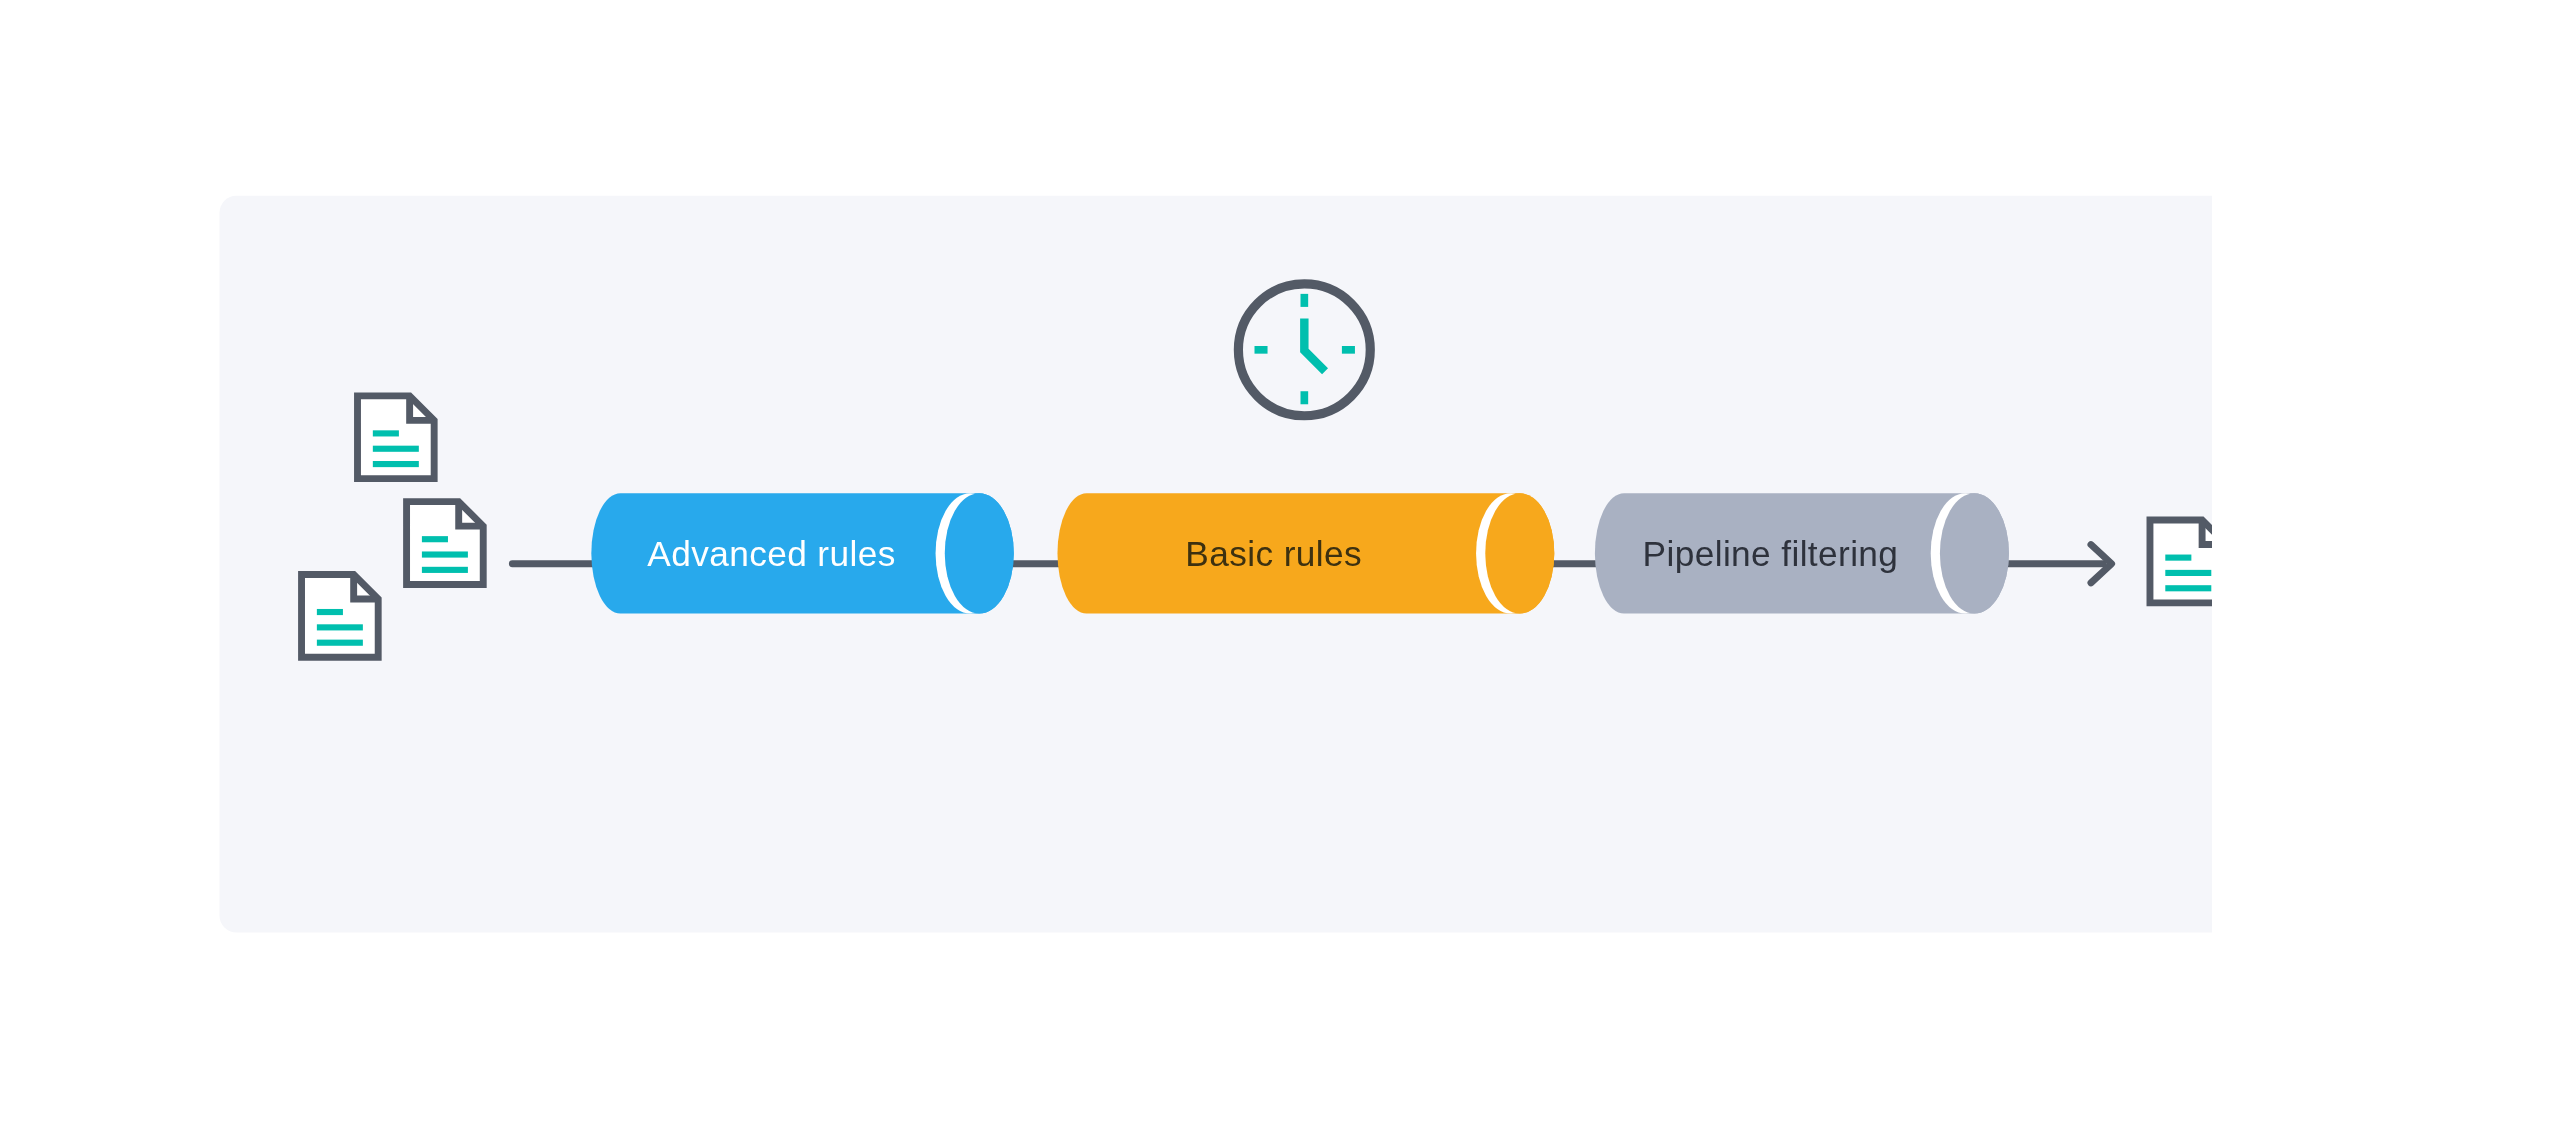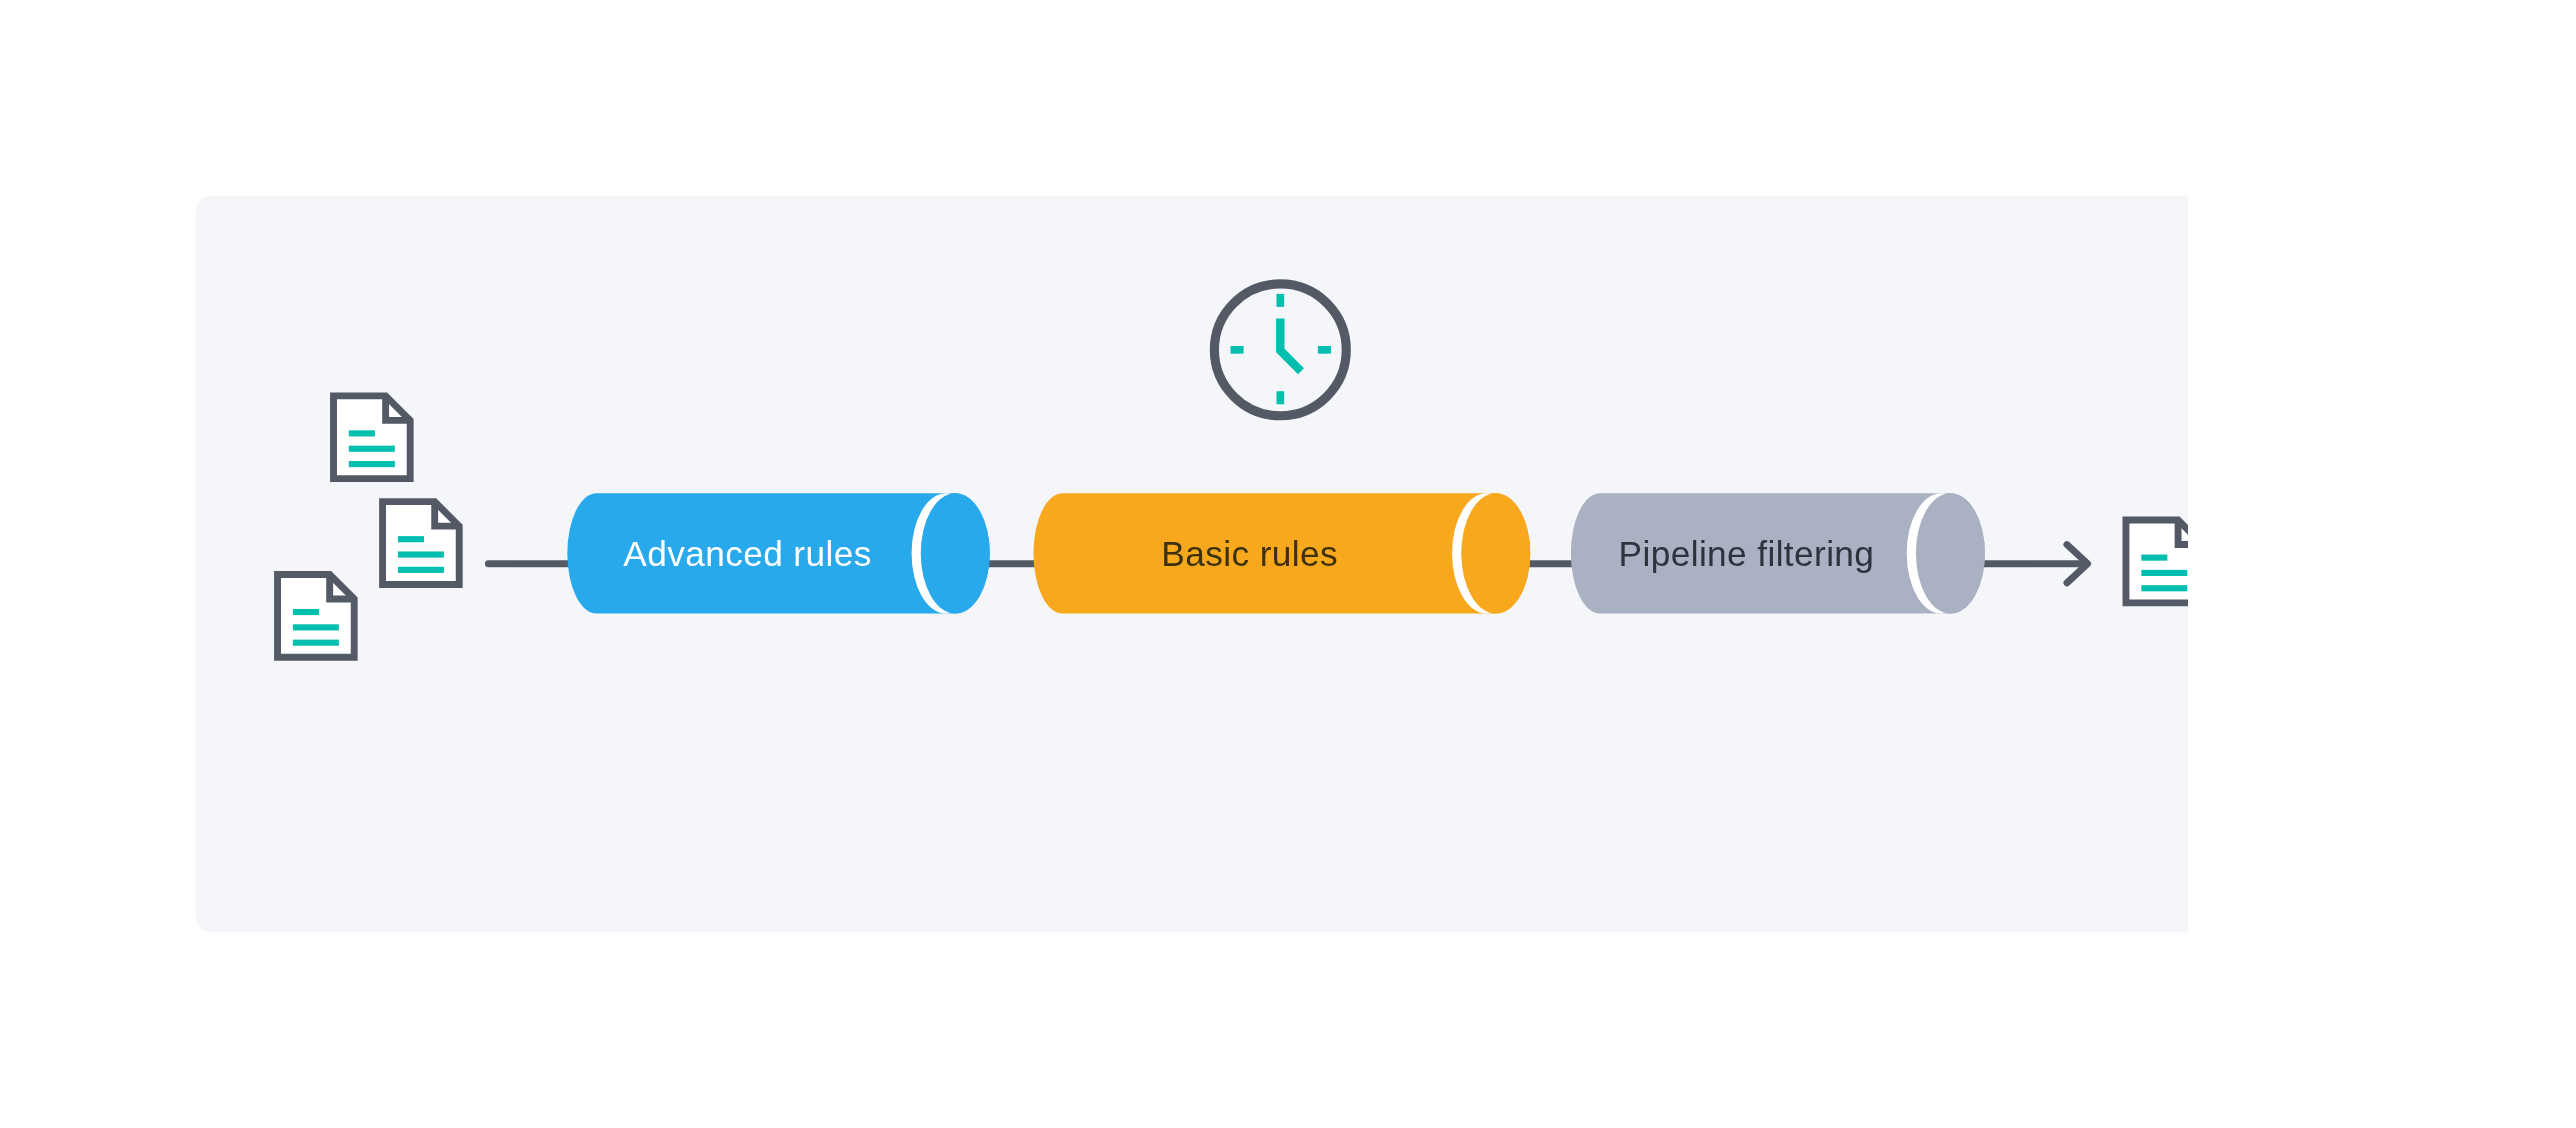--- a/index.html
+++ b/index.html
@@ -9,20 +9,21 @@
     background: #ffffff;
     width: 2576px;
     height: 1129px;
     font-family: "Liberation Sans", sans-serif;
   }
   .canvas-wrap {
     position: relative;
     width: 2188px;
     height: 1129px;
     overflow: hidden;
+    margin-left: 24px;
   }
   svg.diagram {
     display: block;
     width: 2576px;
     height: 1129px;
   }
   .stage-label {
     font-family: "Liberation Sans", sans-serif;
     font-size: 46px;
     font-weight: 400;

